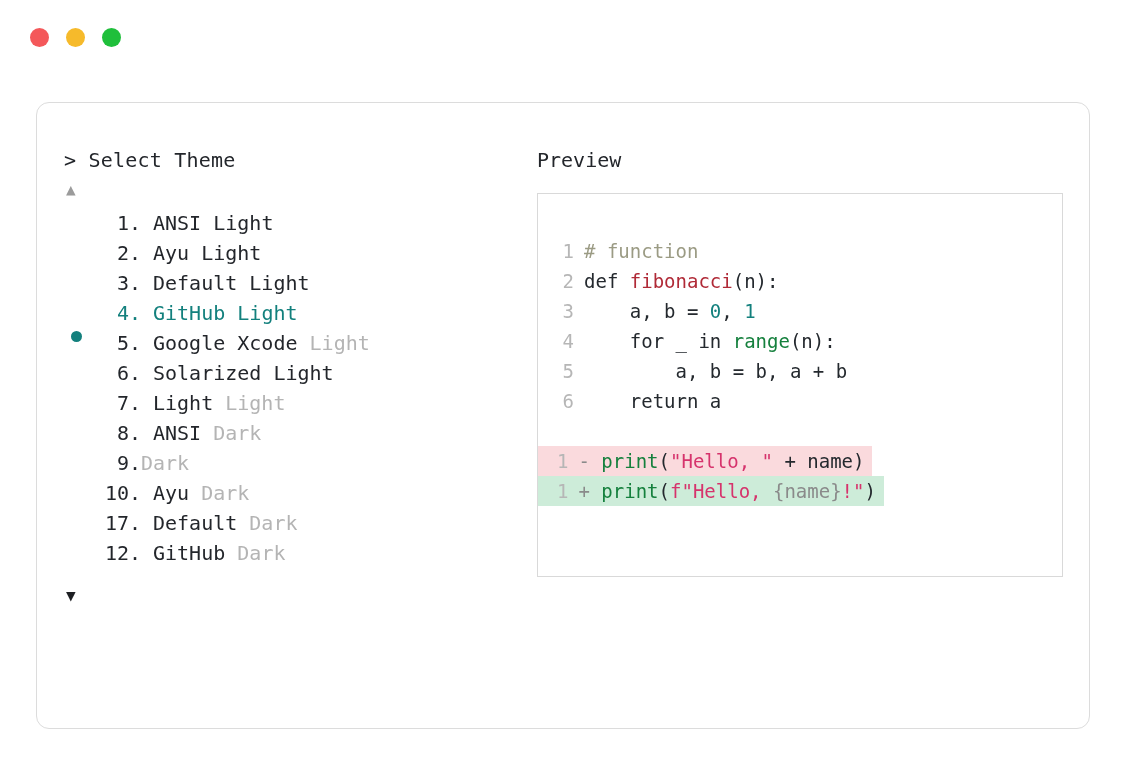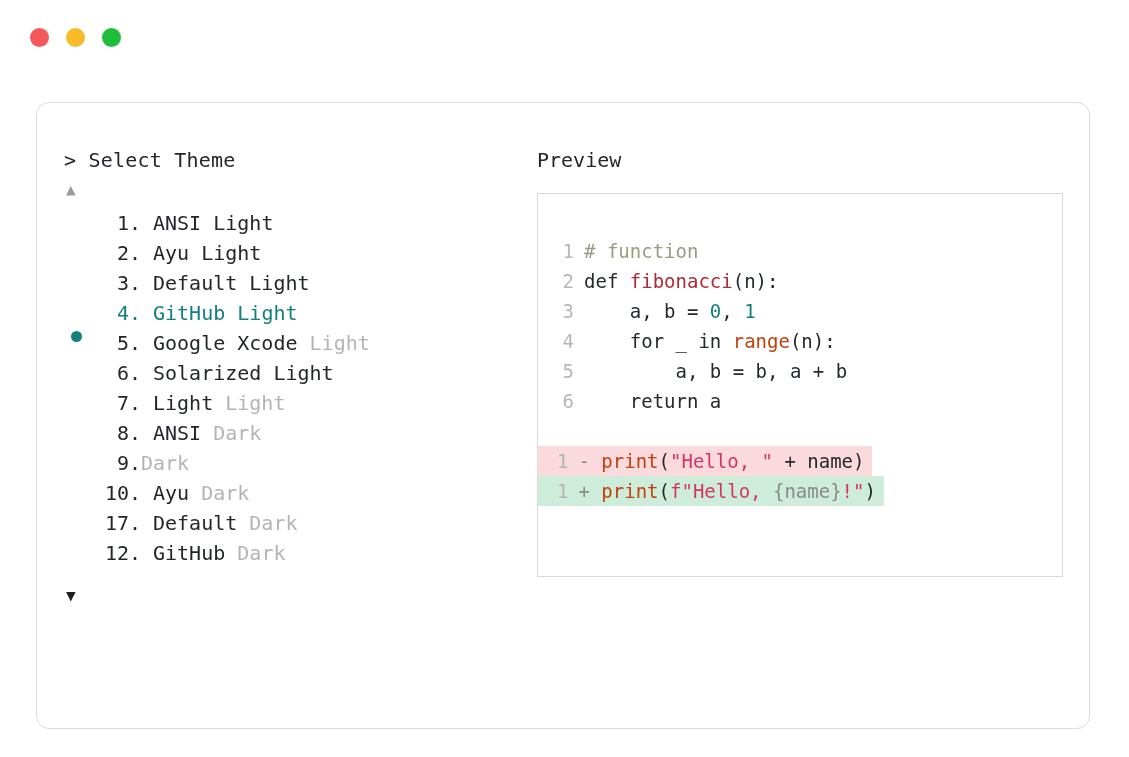--- a/index.html
+++ b/index.html
@@ -186,21 +186,21 @@
     margin-right: 10px;
   }
   .code-gap { height: 30px; }
 
   
   .tok-plain   { color: #24292e; }
   .tok-comment { color: #9b9b84; }
   .tok-def     { color: #24292e; }
   .tok-fn      { color: #b02a37; }
   .tok-num     { color: #13807d; }
-  .tok-builtin { color: #c2410c; }
+  .tok-builtin { color: #15803d; }
   .tok-str     { color: #d6336c; }
   .tok-brace   { color: #8a8a8a; }
   .tok-sign    { color: #8a8a8a; }
 
   .bg-del { background: #fadadd; }
   .bg-add { background: #cdecd9; }
 </style>
 </head>
 <body>
 

